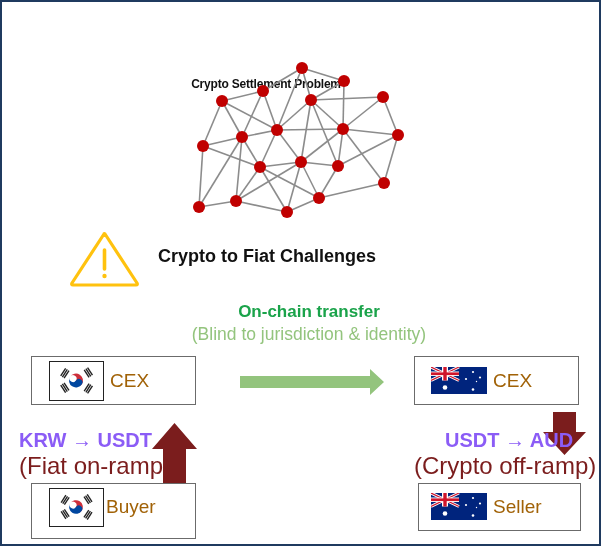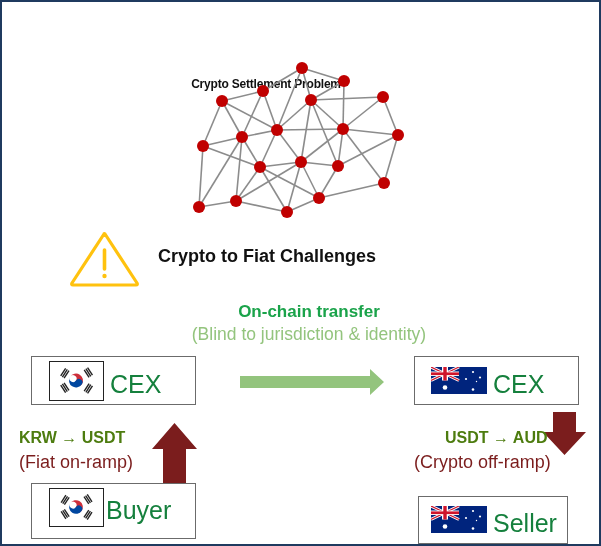--- a/index.html
+++ b/index.html
@@ -6,24 +6,24 @@
   body { width: 601px; height: 546px; position: relative; overflow: hidden; font-family: "Liberation Sans", sans-serif; }
   #frame { position: absolute; left: 0; top: 0; width: 597px; height: 542px; border: 2px solid #1f3a5f; background: #fff; }
   .abs { position: absolute; }
   #title { left: 0; width: 532px; top: 29px; text-align: center; font-weight: bold; font-size: 12px; color: #111; letter-spacing: -0.2px; margin-top: 48px; }
   #network { left: 0; top: 0; }
   #warn-icon { left: 68px; top: 230px; }
   #subtitle { left: 158px; top: 246px; font-weight: bold; font-size: 18px; color: #111; }
   #onchain-label { left: 0; width: 618px; top: 302px; text-align: center; font-weight: bold; font-size: 17px; color: #1aa34a; }
   #onchain-note { left: 0; width: 618px; top: 324px; text-align: center; font-size: 17.5px; color: #93c47d; }
   .box { position: absolute; border: 1.5px solid #6b6b6b; background: #fff; box-sizing: border-box; }
-  .box-label { position: absolute; font-size: 25px; color: #15803d; }
+  .box-label { position: absolute; font-size: 19px; color: #a16207; }
   .flag-kr { position: absolute; border: 1.5px solid #222; box-sizing: border-box; background: #fff; }
-  .ramp-main { position: absolute; font-weight: bold; font-size: 16px; color: #4d7c0f; white-space: nowrap; }
-  .ramp-note { position: absolute; font-size: 18px; color: #7b1d1d; white-space: nowrap; }
+  .ramp-main { position: absolute; font-weight: bold; font-size: 20px; color: #8b5cf6; white-space: nowrap; }
+  .ramp-note { position: absolute; font-size: 24px; color: #7b1d1d; white-space: nowrap; }
   #arrows { left: 0; top: 0; }
 </style>
 </head>
 <body>
 
 <div id="frame"></div>
 
 <div id="title" class="abs">Crypto Settlement Problem</div>
 
 <svg id="network" class="abs" width="601" height="240">
@@ -193,21 +193,21 @@
               <rect x="2" y="-4.5" width="1.4" height="9"></rect>
               <rect x="4" y="-4.5" width="1.4" height="9"></rect>
             </g>
         </g>
       </g>
     </svg>
   </div>
   <div class="box-label" style="left:74px; top:12px;">Buyer</div>
 </div>
 
-<div class="box" style="left:418px; top:483px; width:150px; height:48px;margin-top:13px;">
+<div class="box" style="left:418px; top:483px; width:163px; height:48px;">
   <svg style="position:absolute;left:12px;top:9px;" width="56" height="27" viewBox="0 0 56 27">
     <rect width="56" height="27" fill="#00247D"></rect>
     <g>
       <path d="M0 0 L28 13.5 M28 0 L0 13.5" stroke="#fff" stroke-width="3"></path>
       <path d="M0 0 L28 13.5 M28 0 L0 13.5" stroke="#CF142B" stroke-width="1.2"></path>
       <rect x="11" y="0" width="6" height="13.5" fill="#fff"></rect>
       <rect x="0" y="4.5" width="28" height="4.5" fill="#fff"></rect>
       <rect x="12.3" y="0" width="3.4" height="13.5" fill="#CF142B"></rect>
       <rect x="0" y="5.4" width="28" height="2.7" fill="#CF142B"></rect>
     </g>

